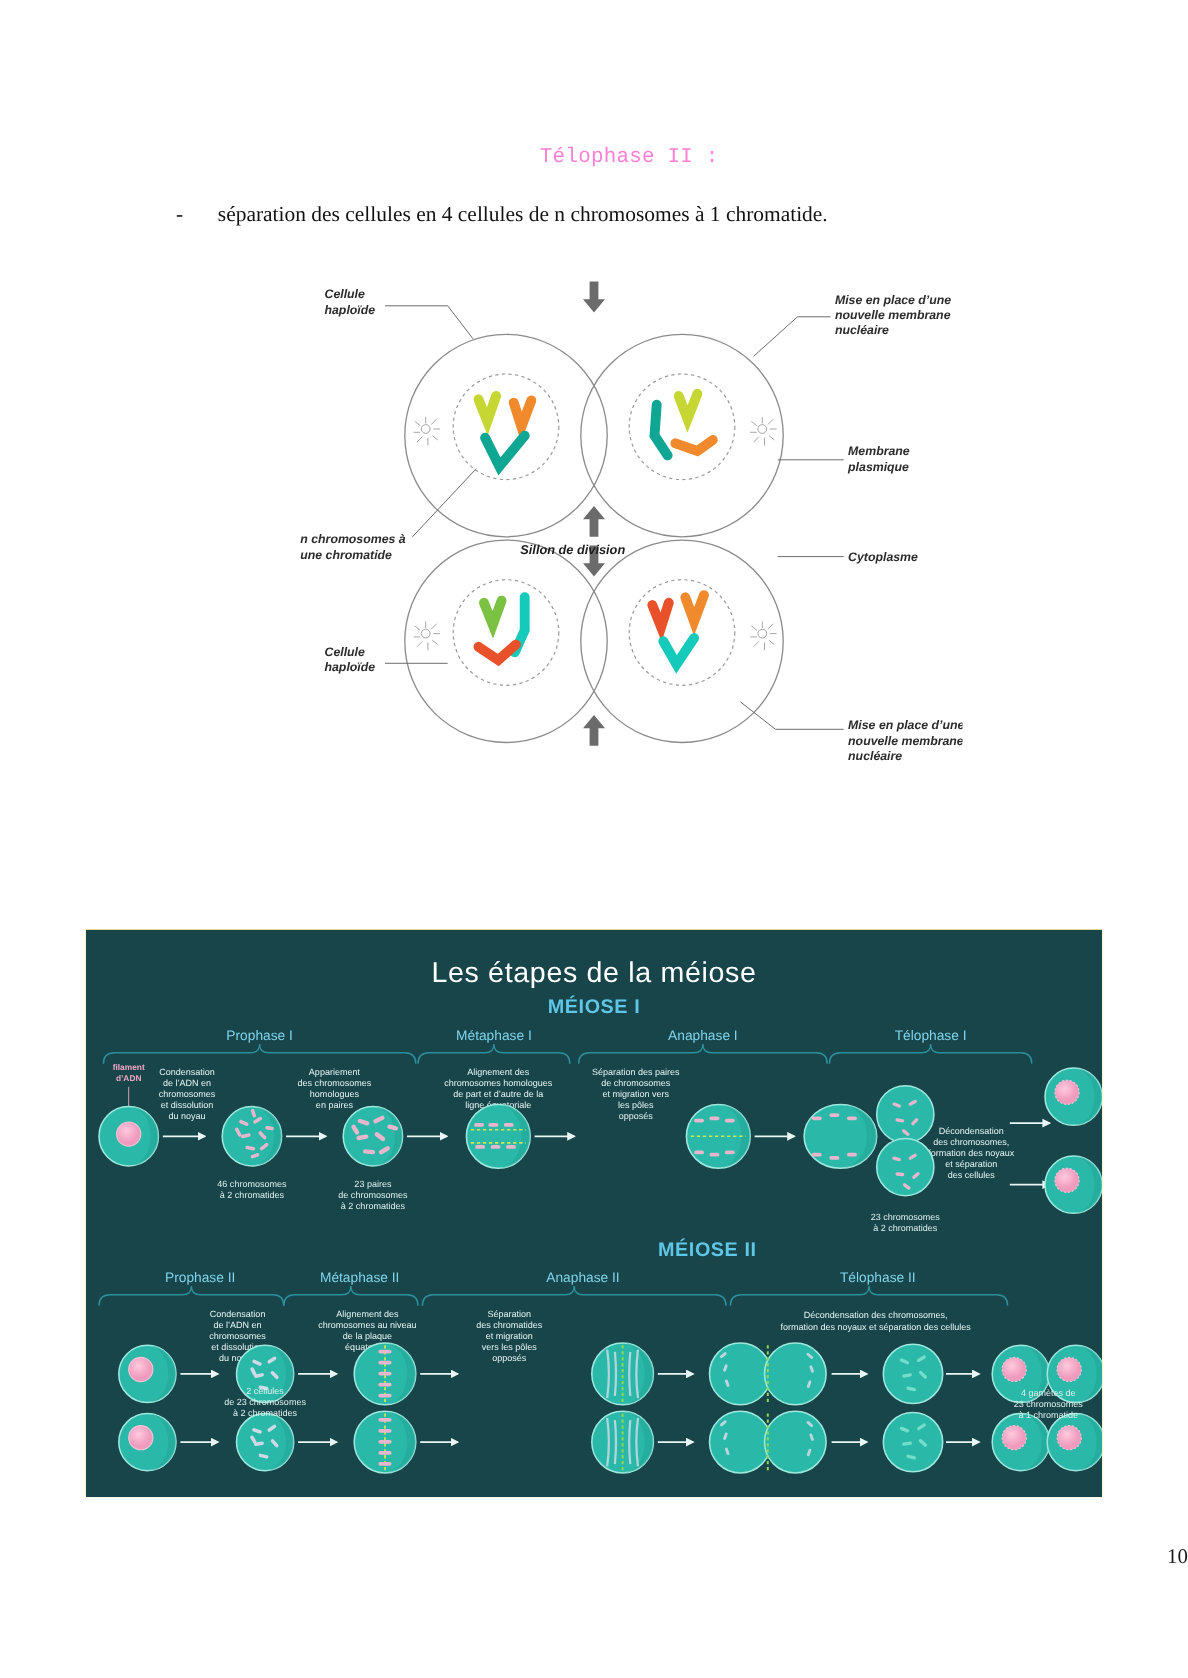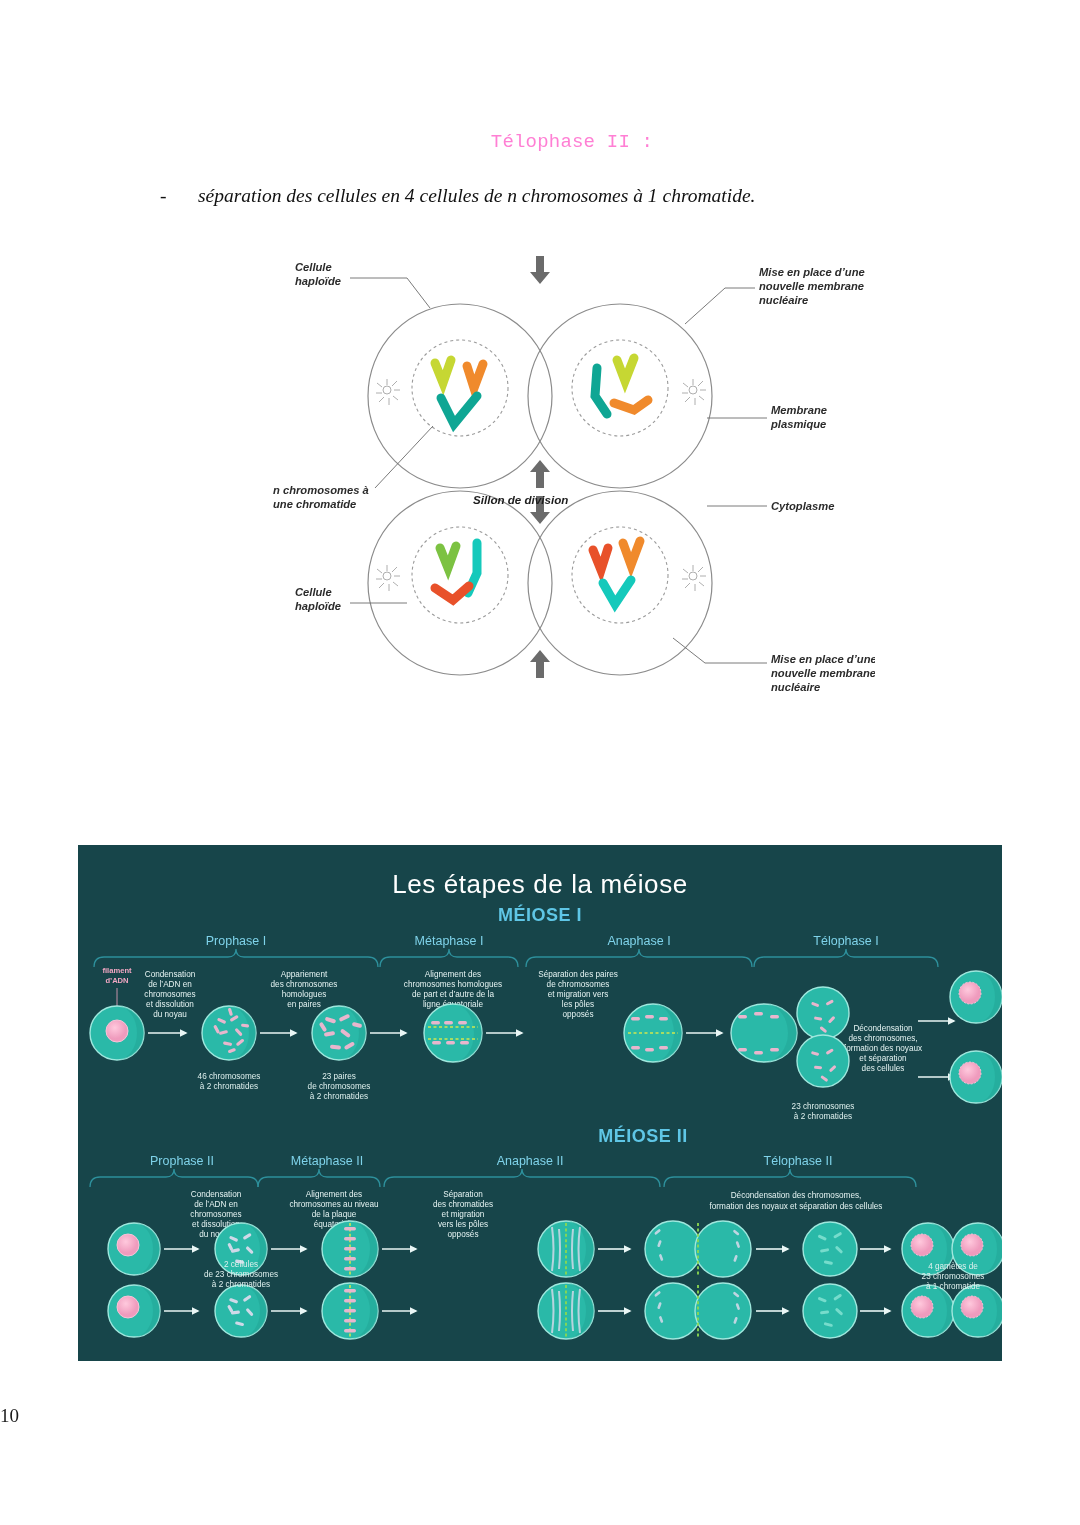--- a/index.html
+++ b/index.html
@@ -15,21 +15,21 @@
     font-family:Liberation Mono, monospace;font-size:19px;color:#ff7fd4;
     letter-spacing:.2px;
     margin-left:32px;
   }
   .bullet-row{
     position:absolute;left:160px;top:185px;width:820px;
     font-family:"Liberation Serif",serif;font-size:19.5px;color:#111;
     display:flex;gap:0;
   }
   .bullet-dash{width:38px;flex:0 0 38px;}
-  .bullet-text{flex:1;font-style:italic;}
+  .bullet-text{flex:1;}
 
   
   #fig-haploid{position:absolute;left:255px;top:238px;width:620px;height:480px;font-style:italic;}
   #fig-haploid svg{display:block;}
   .dgtxt{font-family:"Liberation Sans",sans-serif;font-size:11.2px;fill:#2b2b2b;font-weight:600;}
   .dgtxt-b{font-family:"Liberation Sans",sans-serif;font-size:11.6px;fill:#1d1d1d;font-weight:700;}
 
   
   #infographic{
     position:absolute;left:78px;top:845px;width:924px;height:516px;
@@ -38,21 +38,21 @@
   #infographic svg{display:block;}
   .ig-title{font-family:"Liberation Sans",sans-serif;fill:#ffffff;font-size:26px;letter-spacing:.6px;}
   .ig-sub{font-family:"Liberation Sans",sans-serif;fill:#5fc6e6;font-size:18px;font-weight:700;letter-spacing:.5px;}
   .ig-phase{font-family:"Liberation Sans",sans-serif;fill:#7fd3ea;font-size:12.5px;}
   .ig-desc{font-family:"Liberation Sans",sans-serif;fill:#e6f4f3;font-size:8.2px;}
   .ig-cap{font-family:"Liberation Sans",sans-serif;fill:#dff0ee;font-size:8.2px;}
   .ig-pink{font-family:"Liberation Sans",sans-serif;fill:#f2a7c3;font-size:7.6px;font-weight:700;}
 
   
   .page-num{
-    position:absolute;left:0;top:1405px;width:1080px;text-align:left;
+    position:absolute;left:0;top:1405px;width:1080px;text-align:right;
     font-family:"Liberation Serif",serif;font-size:19px;color:#1a1a1a;
   }
 </style>
 </head>
 <body>
 
 <div class="doc-heading">Télophase II :</div>
 
 <div class="bullet-row">
   <span class="bullet-dash">-</span>

